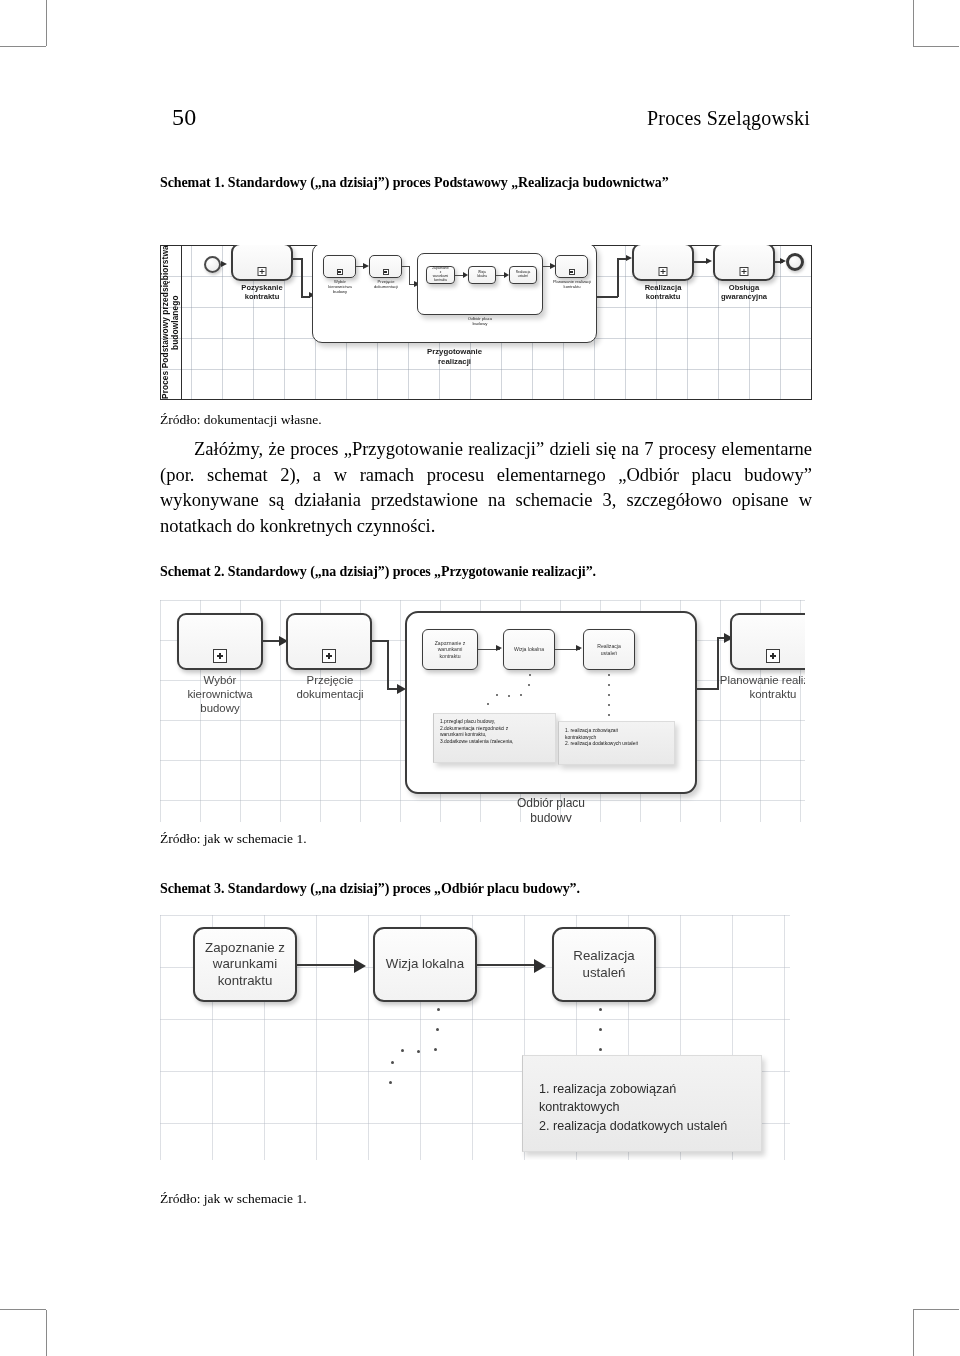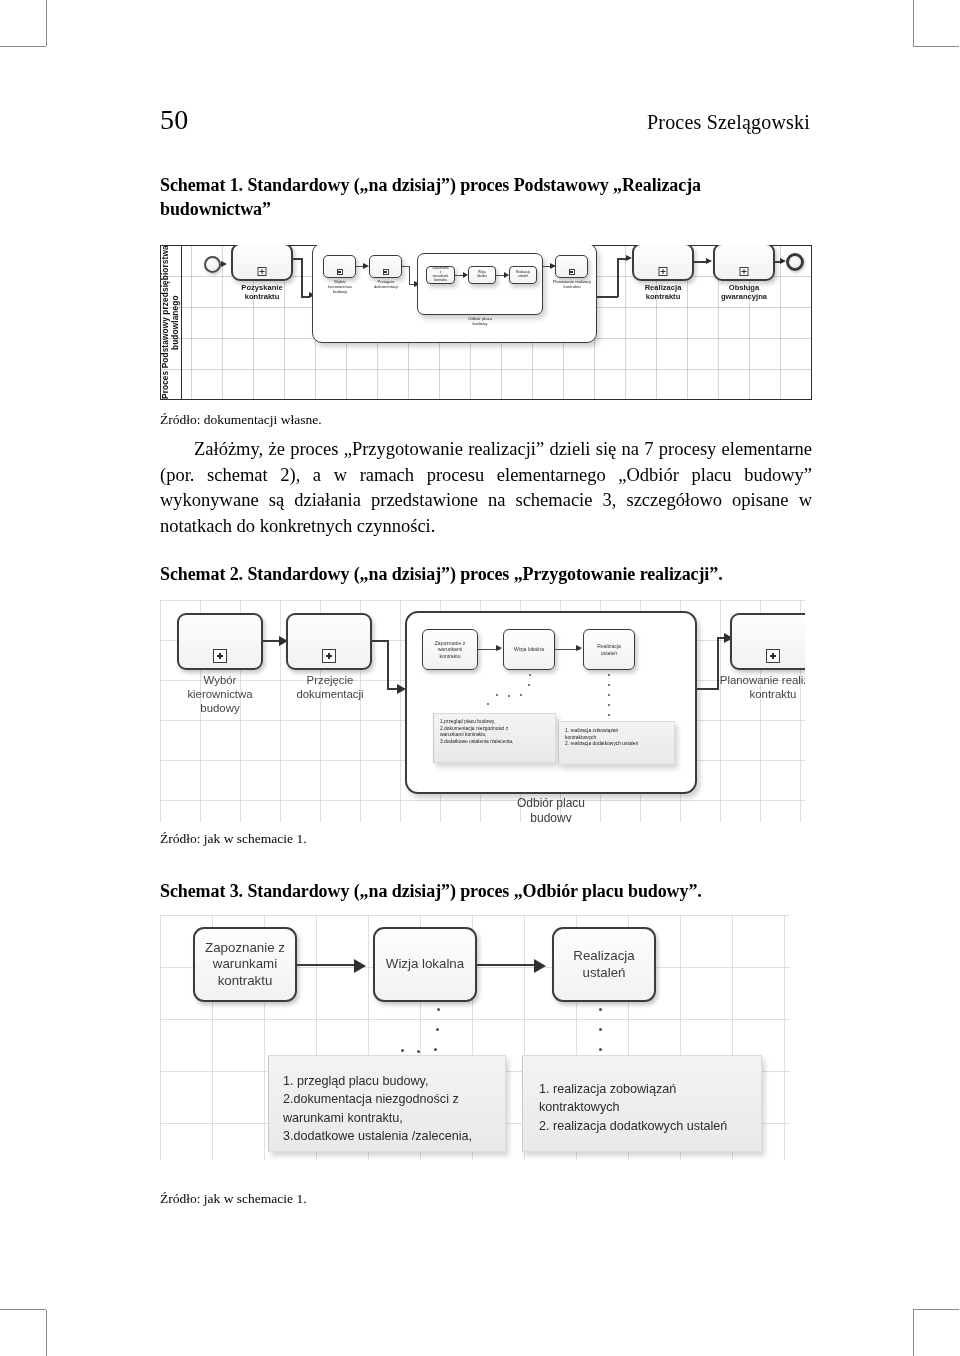--- a/index.html
+++ b/index.html
@@ -10,25 +10,25 @@
 
   
   .crop{position:absolute;background:#8a8a8a;}
   .crop.h{height:1px;width:46px;}
   .crop.v{width:1px;height:46px;}
 
   
   .runhead{position:absolute;left:160px;top:104px;width:650px;
            display:flex;justify-content:space-between;align-items:baseline;
            font-size:20px;letter-spacing:.2px;}
-  .runhead .folio{font-size:28px;}
+  .runhead .folio{font-size:24px;margin-left:12px;}
   .runhead .author{font-size:20px;}
   h2.cap{
     font-family:"Liberation Serif", serif;
-    font-weight:bold;font-size:18px;line-height:1.33;margin:0;
+    font-weight:bold;font-size:14px;line-height:1.33;margin:0;
     letter-spacing:-.1px;
   }
   p.para{
     font-size:18.5px;line-height:1.38;margin:0;text-indent:34px;
     text-align:justify;
   }
   .src{font-size:13.5px;margin:0;line-height:1.3;}
 
   
   .canvas{
@@ -156,20 +156,21 @@
     <div class="plusmark" style="bottom:3px;width:9px;height:9px;"></div>
   </div>
   <div class="nlabel" style="left:71px;top:38px;width:62px;font-size:7.6px;font-weight:bold;">Pozyskanie<br>kontraktu</div>
 
   <div class="ln h" style="left:133px;top:13px;width:10px;height:1.6px;"></div>
   <div class="ln v" style="left:141px;top:13px;height:39px;width:1.6px;"></div>
   <div class="ln h" style="left:141px;top:51px;width:9px;height:1.6px;"></div>
   <div class="arw sm" style="left:149px;top:47px;"></div>
 
   <div class="node sub" style="left:152px;top:-2px;width:285px;height:100px;border-radius:10px;border-width:1.6px;"></div>
+  <div class="nlabel" style="left:152px;top:102px;width:285px;font-size:7.8px;font-weight:bold;">Przygotowanie<br>realizacji</div>
 
   <div class="node thin" style="left:163px;top:10px;width:33px;height:23px;border-radius:5px;">
     <div class="plusmark" style="bottom:2px;width:6px;height:6px;"></div>
   </div>
   <div class="nlabel" style="left:159px;top:34px;width:42px;font-size:4.1px;">Wybór<br>kierownictwa<br>budowy</div>
 
   <div class="ln h thin" style="left:196px;top:21px;width:9px;"></div>
   <div class="arw sm" style="left:203px;top:18px;"></div>
 
   <div class="node thin" style="left:209px;top:10px;width:33px;height:23px;border-radius:5px;">
@@ -348,21 +349,18 @@
     <div class="dot" style="left:19px;top:76px;width:3px;height:3px;"></div>
   </div>
   <div class="dots" style="left:438px;top:90px;width:10px;height:95px;">
     <div class="dot" style="left:1px;top:3px;width:3px;height:3px;"></div>
     <div class="dot" style="left:1px;top:23px;width:3px;height:3px;"></div>
     <div class="dot" style="left:1px;top:43px;width:3px;height:3px;"></div>
     <div class="dot" style="left:1px;top:63px;width:3px;height:3px;"></div>
     <div class="dot" style="left:1px;top:83px;width:3px;height:3px;"></div>
   </div>
 
-  <div class="note" style="left:108px;top:140px;width:238px;height:97px;font-size:12.6px;padding:16px 14px;line-height:1.45;color:#2b2b2b;">
-    1. przegląd placu budowy,<br>2.dokumentacja niezgodności z<br>warunkami kontraktu,<br>3.dodatkowe ustalenia /zalecenia,
-  </div>
   <div class="note" style="left:362px;top:140px;width:240px;height:97px;font-size:12.6px;padding:24px 16px;line-height:1.45;color:#2b2b2b;">
     1. realizacja zobowiązań<br>kontraktowych<br>2. realizacja dodatkowych ustaleń
   </div>
 </div>
 
 <div class="src" style="position:absolute;left:160px;top:1190px;width:650px;">Źródło: jak w schemacie 1.</div>
 
 </body></html>

